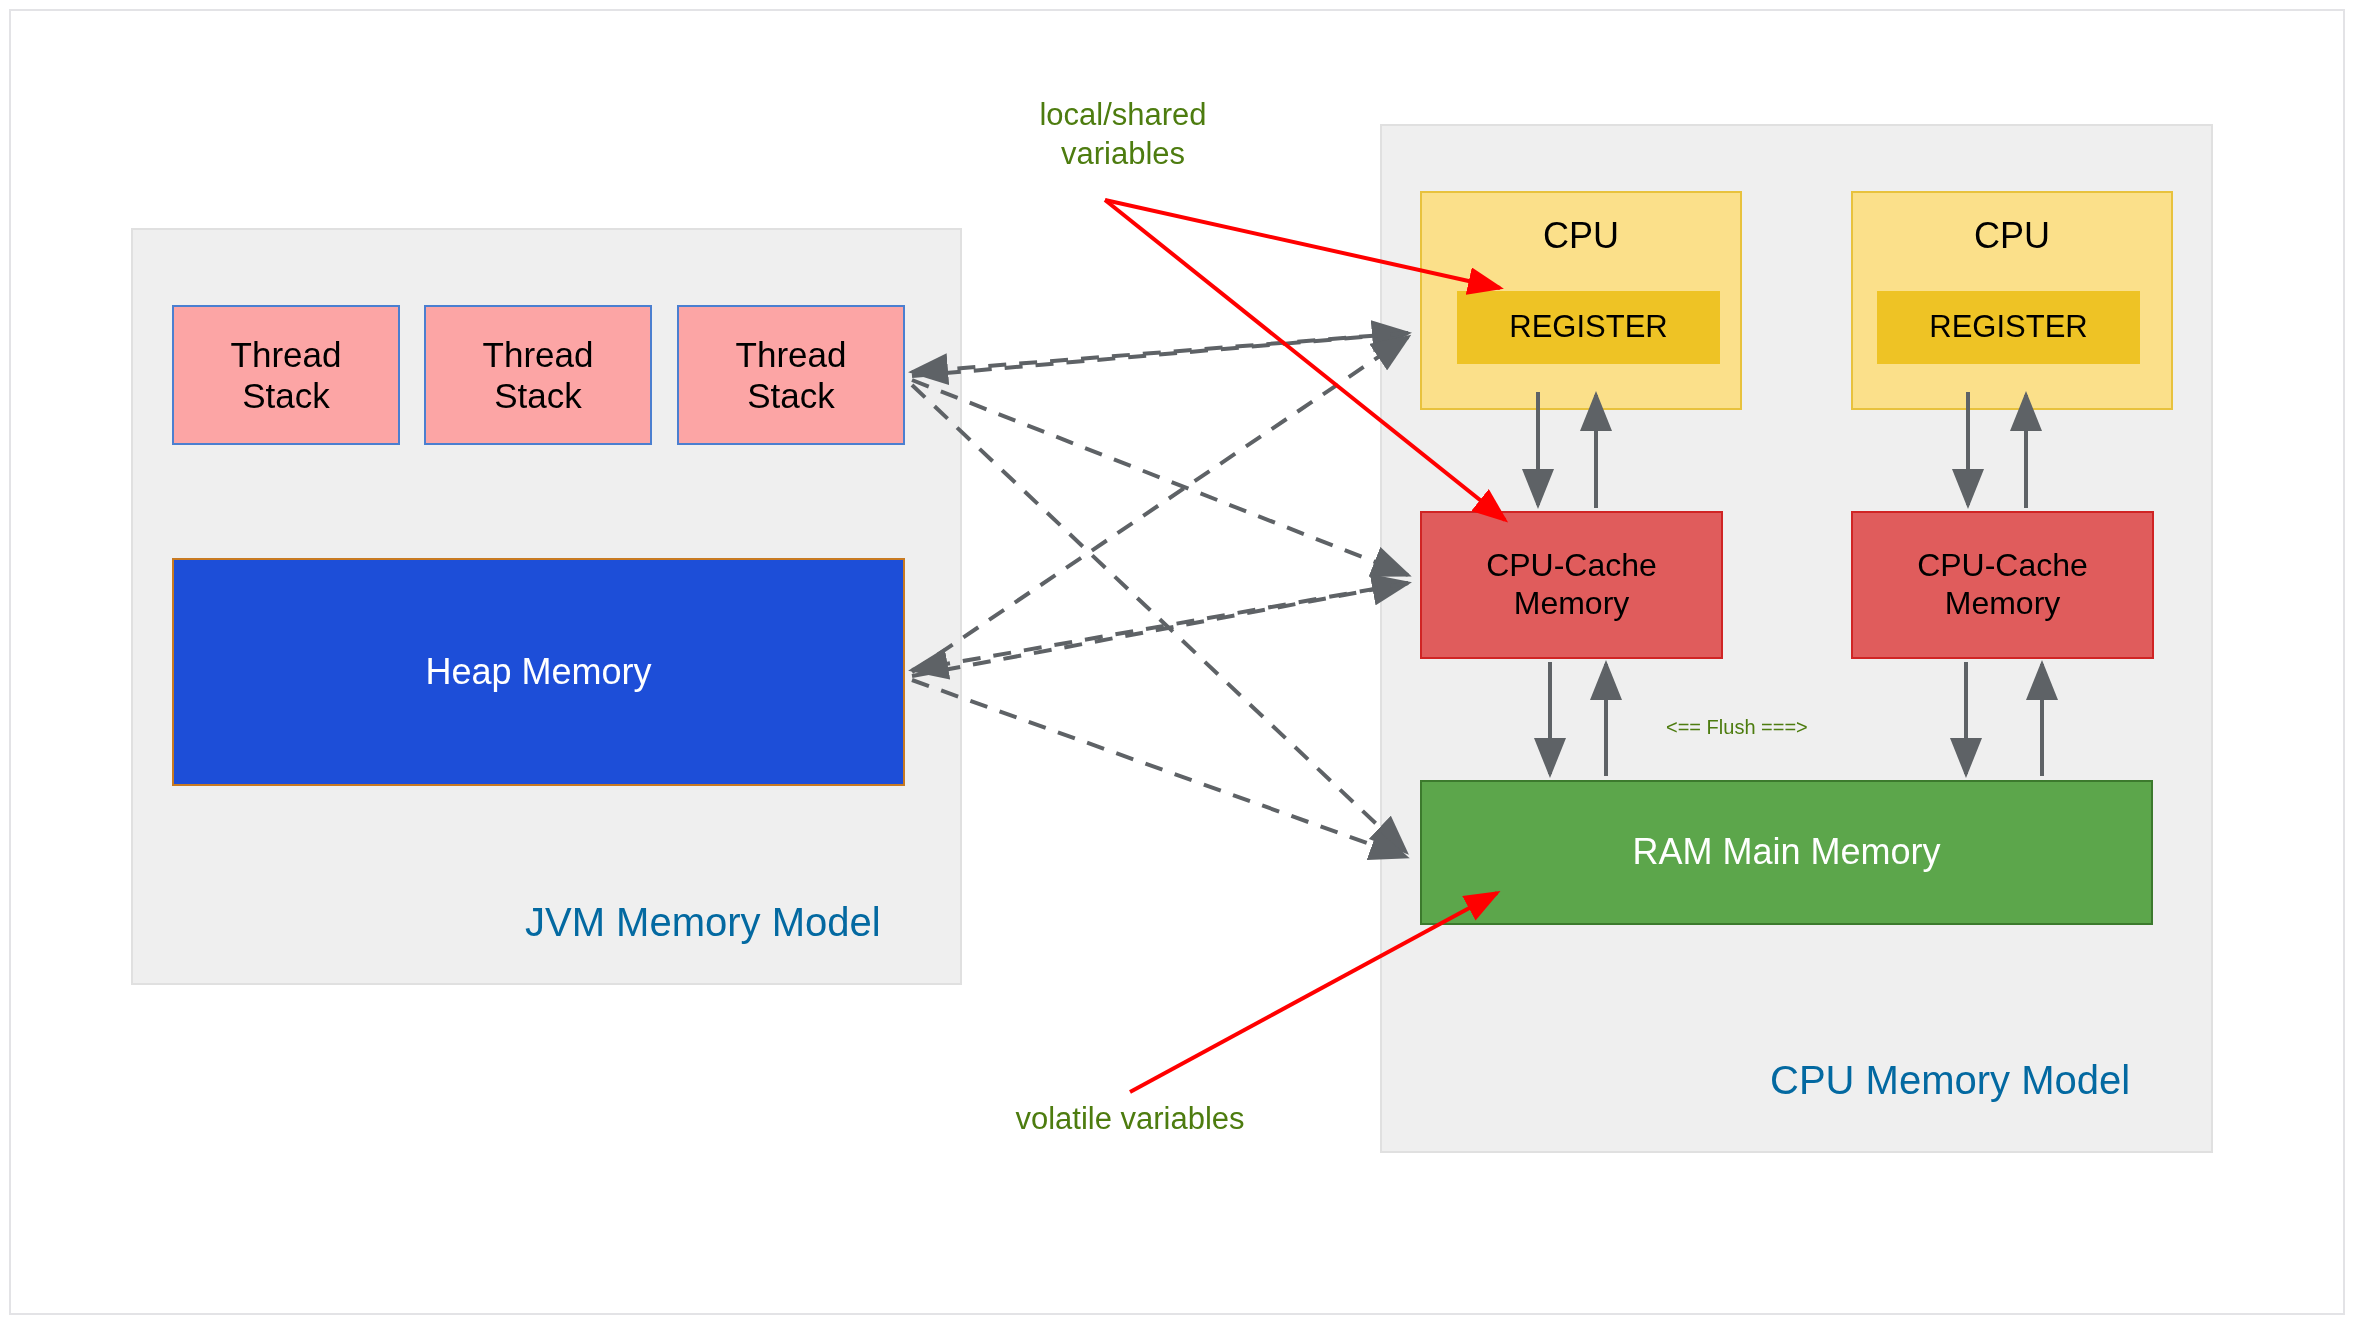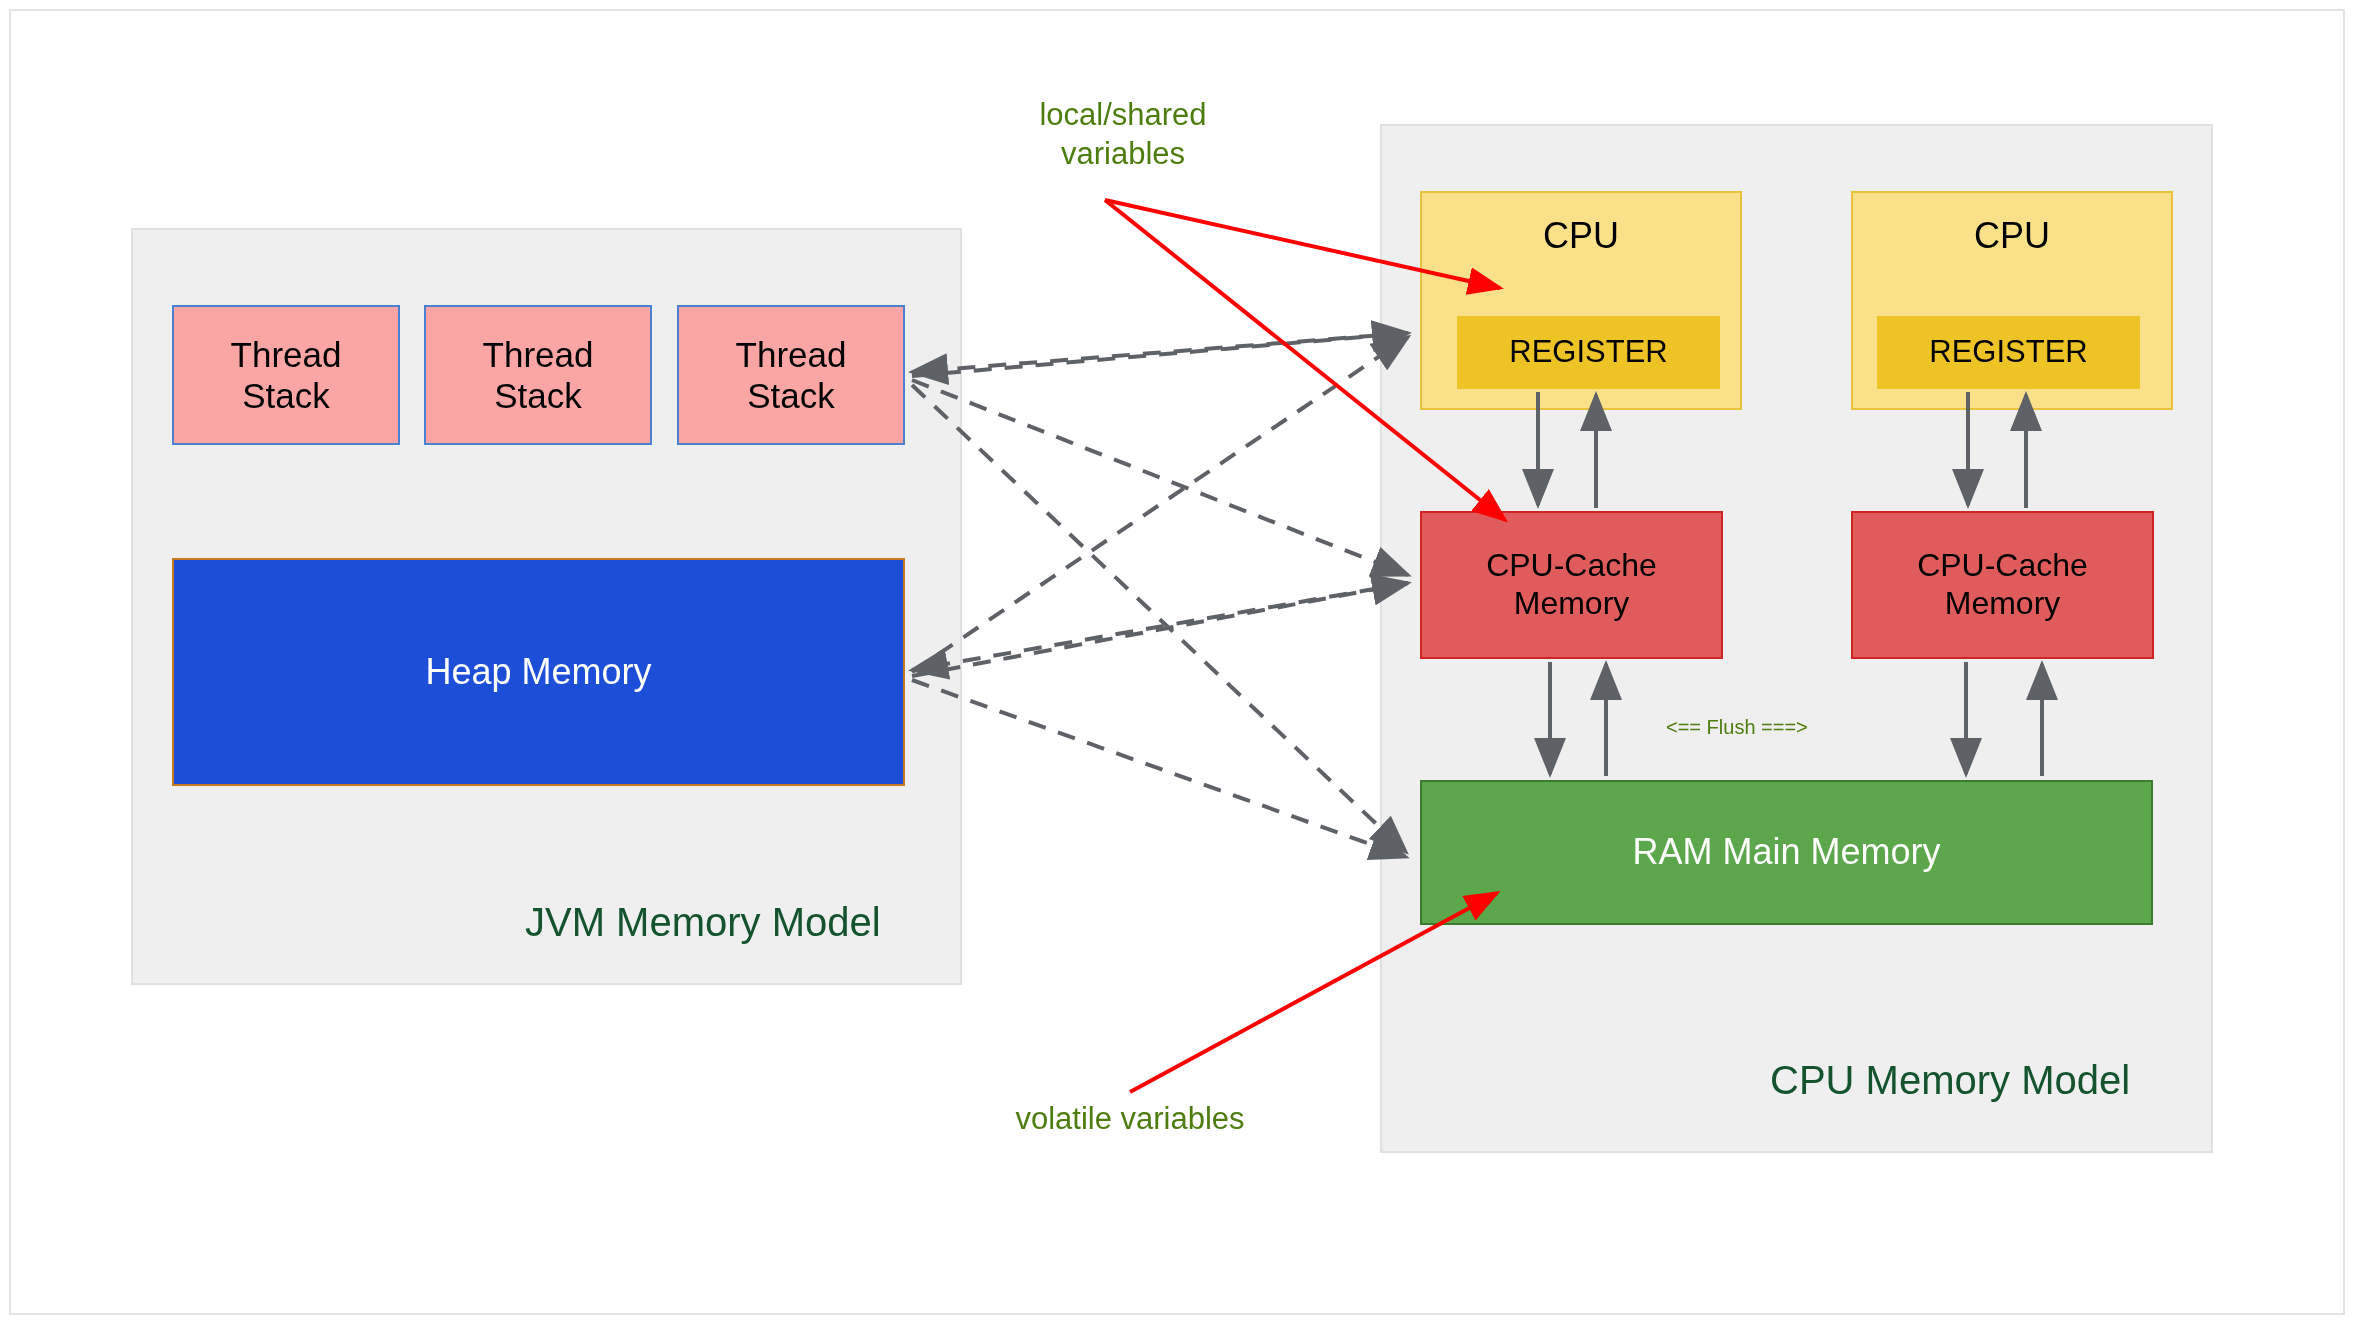--- a/index.html
+++ b/index.html
@@ -45,21 +45,21 @@
     height: 757px;
   }
   #cpu-panel {
     left: 1380px;
     top: 124px;
     width: 833px;
     height: 1029px;
   }
   .panel-caption {
     position: absolute;
-    color: #14532d;
+    color: #0369a1;
     font-size: 40px;
     line-height: 1;
     white-space: nowrap;
   }
   #jvm-caption {
     left: 525px;
     top: 902px;
   }
   #cpu-caption {
     left: 1770px;
@@ -115,21 +115,20 @@
   #cpu-box-2 { left: 1851px; }
 
   .register-box {
     background: #eec325;
     border: none;
     top: 291px;
     width: 263px;
     height: 73px;
     color: #000000;
     font-size: 31px;
-    margin-top: 25px;
   }
   #register-1 { left: 1457px; }
   #register-2 { left: 1877px; }
 
   .cache-box {
     background: #e05c5c;
     border: 2px solid #d02424;
     top: 511px;
     width: 303px;
     height: 148px;

